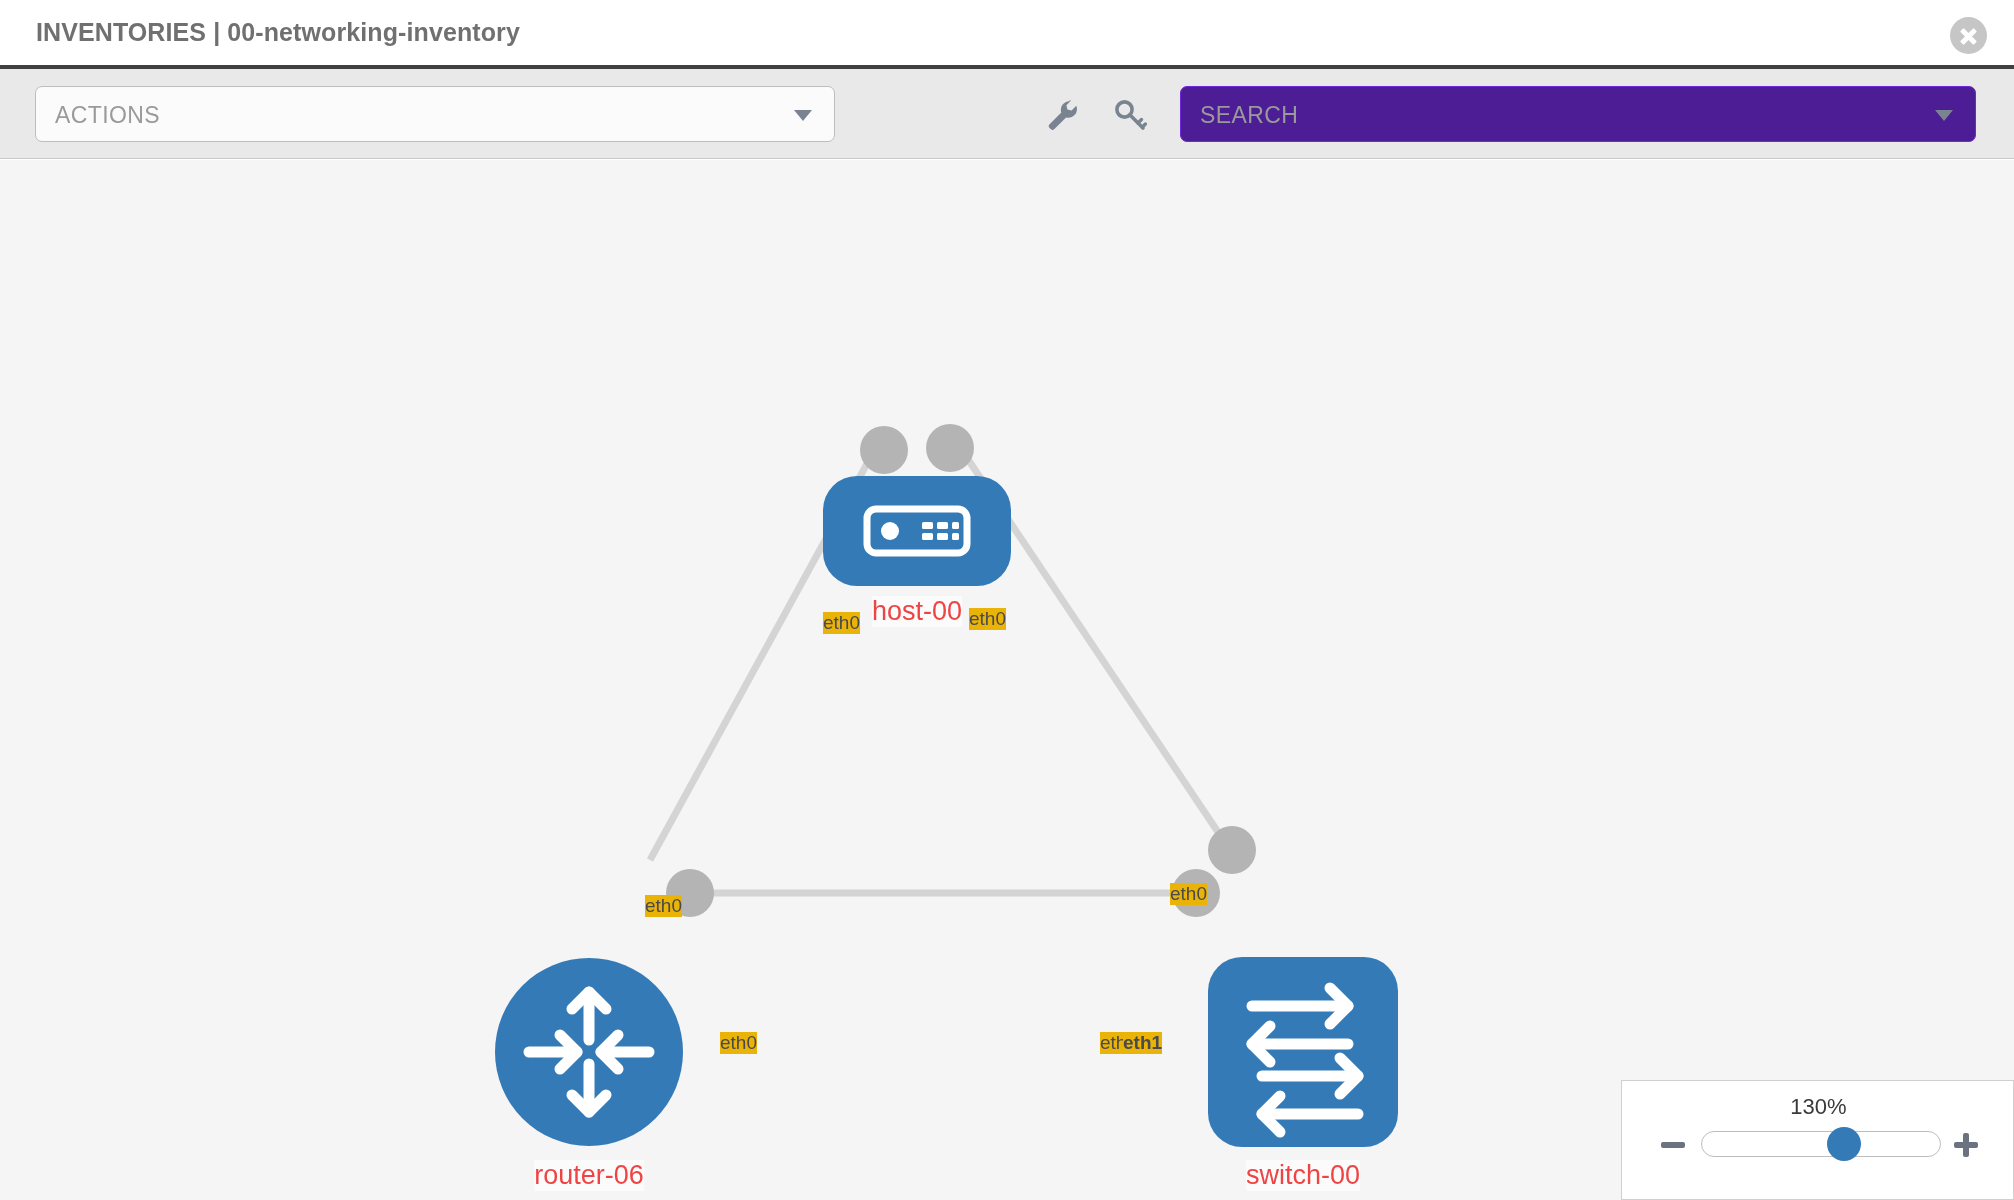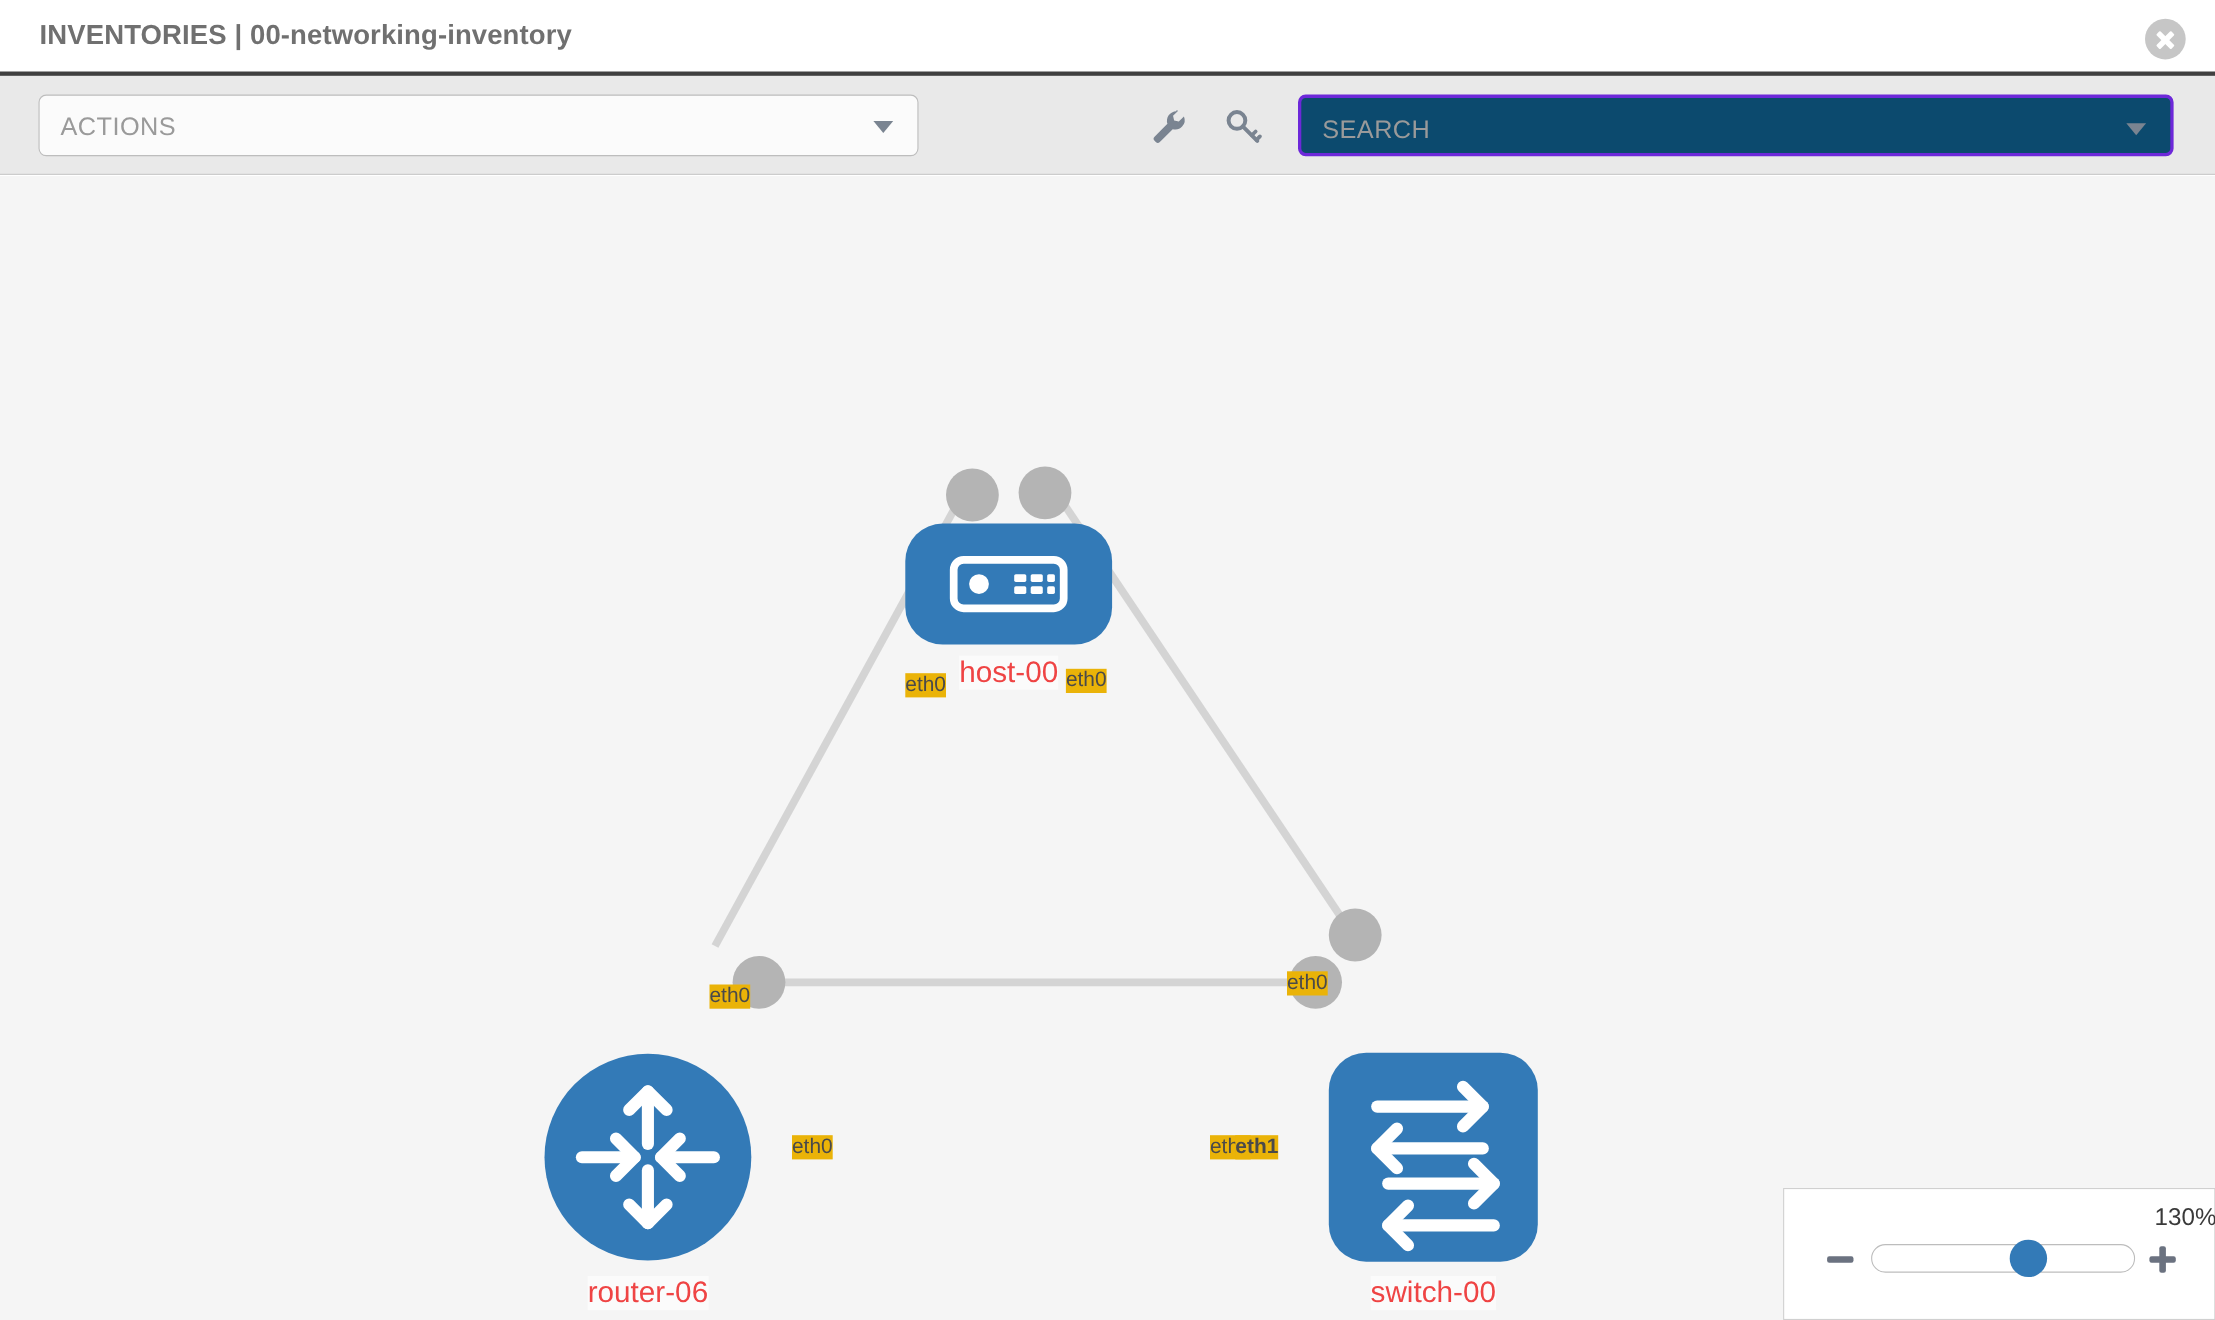--- a/index.html
+++ b/index.html
@@ -107,22 +107,22 @@
   }
   .wrench-icon { left: 1044px; }
   .key-icon    { left: 1112px; }
 
   .search-box {
     position: absolute;
     left: 1180px;
     top: 17px;
     width: 796px;
     height: 56px;
-    background: #0c4a6e;
-    border: 3px solid #6d28d9;
+    background: #4c1d95;
+    border: 1px solid #6d28d9;
     border-radius: 7px;
     cursor: text;
   }
   .search-box .label {
     position: absolute;
     left: 19px;
     top: 15px;
     font-size: 23px;
     color: #9a9a9a;
     letter-spacing: 0.4px;
@@ -172,21 +172,21 @@
     width: 393px;
     height: 120px;
     background: #ffffff;
     border: 1px solid #d0d0d0;
   }
   .zoom-level {
     position: absolute;
     top: 13px;
     left: 0;
     width: 393px;
-    text-align: right;
+    text-align: center;
     font-size: 22px;
     color: #3a3a3a;
   }
   .zoom-minus, .zoom-plus {
     position: absolute;
     top: 50px;
     width: 28px;
     height: 28px;
     cursor: pointer;
   }

